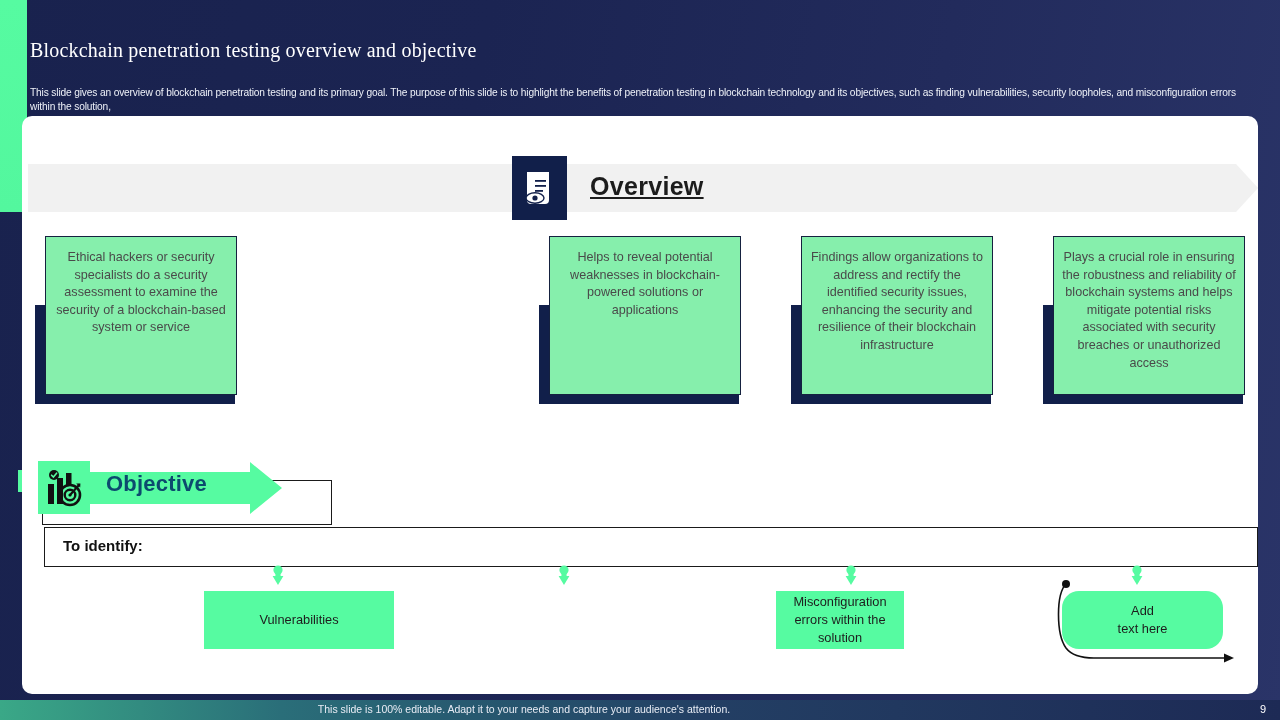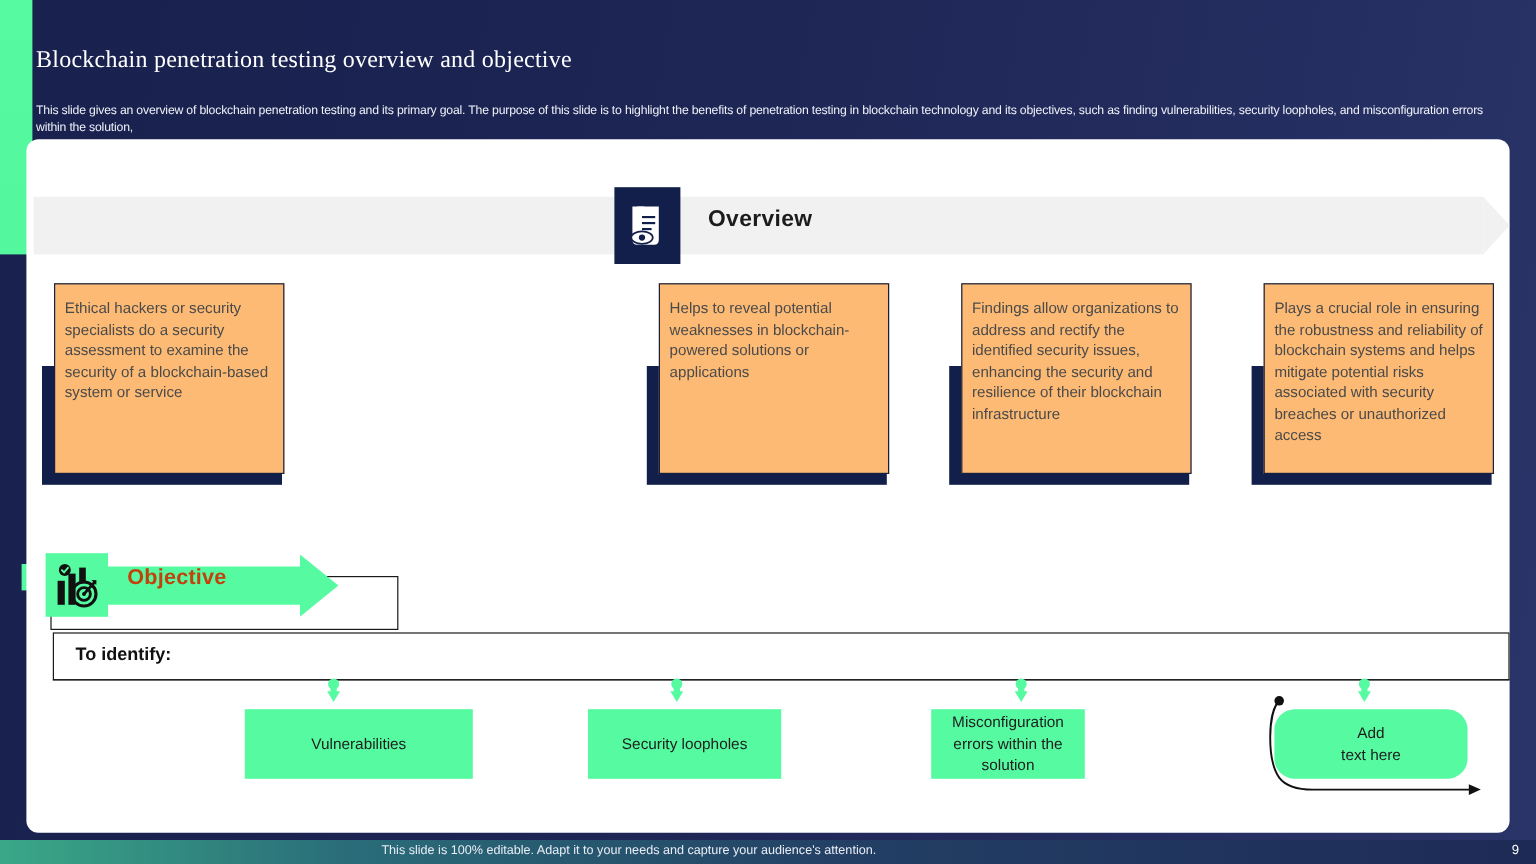--- a/index.html
+++ b/index.html
@@ -89,48 +89,49 @@
     left: 512px; top: 156px;
     width: 55px; height: 64px;
     background: #111f4a;
     display: flex;
     align-items: center;
     justify-content: center;
   }
   .ov-label {
     position: absolute;
     left: 590px; top: 172px;
-    font-size: 19px;
+    font-size: 25px;
     font-weight: bold;
     color: #1c1c1c;
     letter-spacing: .3px;
+    text-decoration: underline;
   }
 
   
   .card-wrap {
     position: absolute;
     top: 236px;
     width: 200px;
     height: 168px;
   }
   .card-shadow {
     position: absolute;
     left: 0; top: 69px;
     width: 200px; height: 99px;
     background: #111f4a;
   }
   .card-box {
     position: absolute;
     left: 10px; top: 0;
     width: 192px; height: 159px;
-    background: #fdba74;
+    background: #86efac;
     border: 1px solid #15213f;
     box-sizing: border-box;
     padding: 12px 8px 0 8px;
-    text-align: left;
+    text-align: center;
     font-size: 12.6px;
     line-height: 17.6px;
     color: #4a4a4a;
   }
 
   
   .obj-outline {
     position: absolute;
     left: 42px; top: 480px;
     width: 290px; height: 45px;
@@ -148,23 +149,23 @@
     justify-content: center;
   }
   .obj-arrow {
     position: absolute;
     left: 90px; top: 462px;
     width: 192px; height: 52px;
   }
   .obj-label {
     position: absolute;
     left: 106px; top: 471px;
-    font-size: 18px;
+    font-size: 22px;
     font-weight: bold;
-    color: #c2410c;
+    color: #0c4a6e;
     letter-spacing: .2px;
   }
 
   .ident-box {
     position: absolute;
     left: 44px; top: 527px;
     width: 1214px; height: 40px;
     border: 1px solid #1a1a1a;
     box-sizing: border-box;
     background: #ffffff;
@@ -333,21 +334,20 @@
   </div>
   <div class="connector" style="left:1128px;">
     <svg width="18" height="22" viewBox="0 0 18 22" aria-hidden="true">
       <circle cx="9" cy="5" r="4.6" fill="#56fba1"></circle>
       <rect x="6.4" y="5" width="5.2" height="8" fill="#56fba1"></rect>
       <path d="M3.6 11 H14.4 L9 20 Z" fill="#56fba1"></path>
     </svg>
   </div>
 
   <div class="gbox" style="left:204px; width:190px;text-align:center;">Vulnerabilities</div>
-  <div class="gbox" style="left:490px; width:161px;">Security loopholes</div>
   <div class="gbox" style="left:776px; width:128px;">Misconfiguration errors within the solution</div>
   <div class="gbox" style="left:1062px; width:161px; white-space:pre-line;border-radius:17px;">Add
 text here</div>
 
   <div class="curve-arrow">
     <svg width="190" height="95" viewBox="0 0 190 95" aria-hidden="true">
       <circle cx="14" cy="12" r="4" fill="#111111"></circle>
       <path d="M14 12 C4 22, 4 62, 14 76 C20 84, 30 86, 42 86 H178" stroke="#111111" stroke-width="1.6" fill="none"></path>
       <path d="M172 81.5 L182 86 L172 90.5 Z" fill="#111111"></path>
     </svg>

